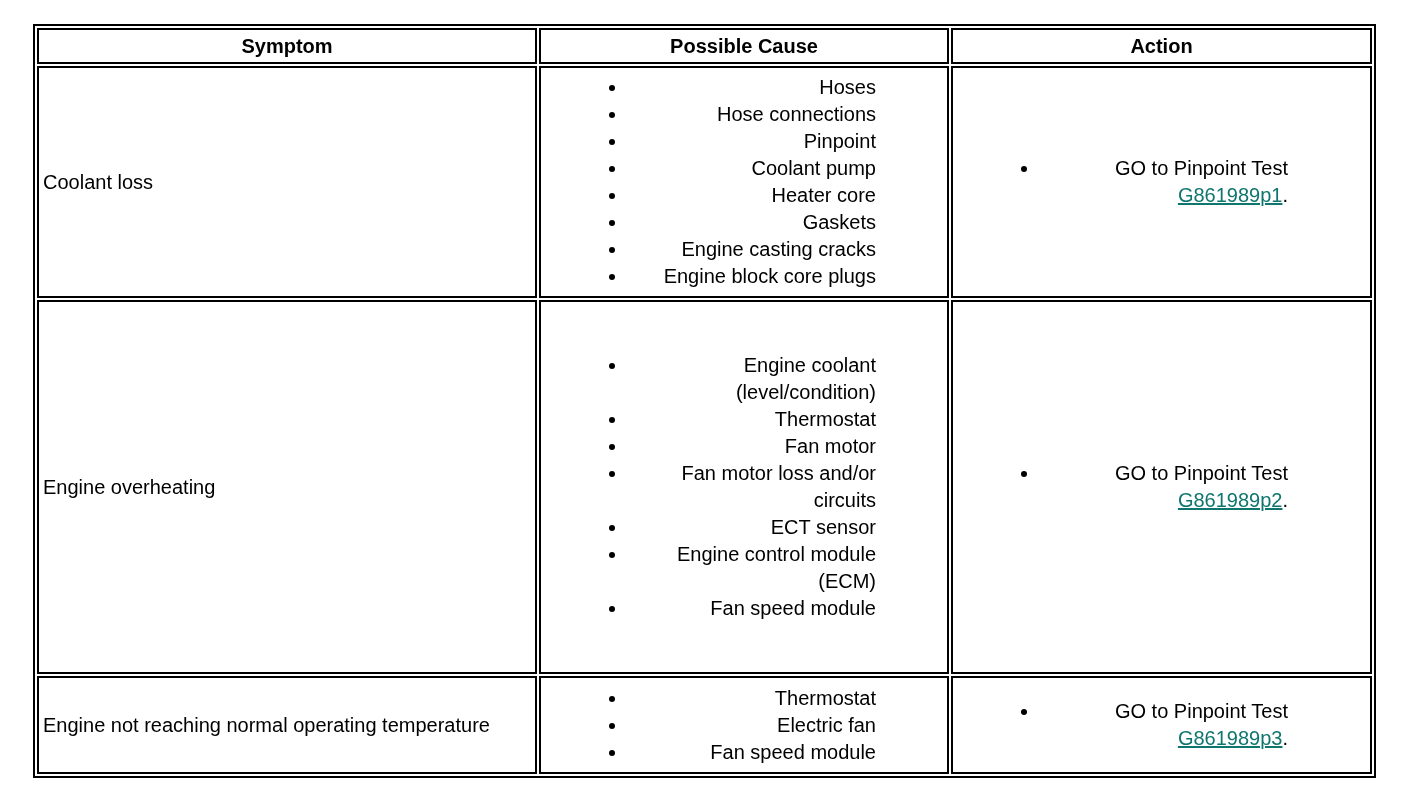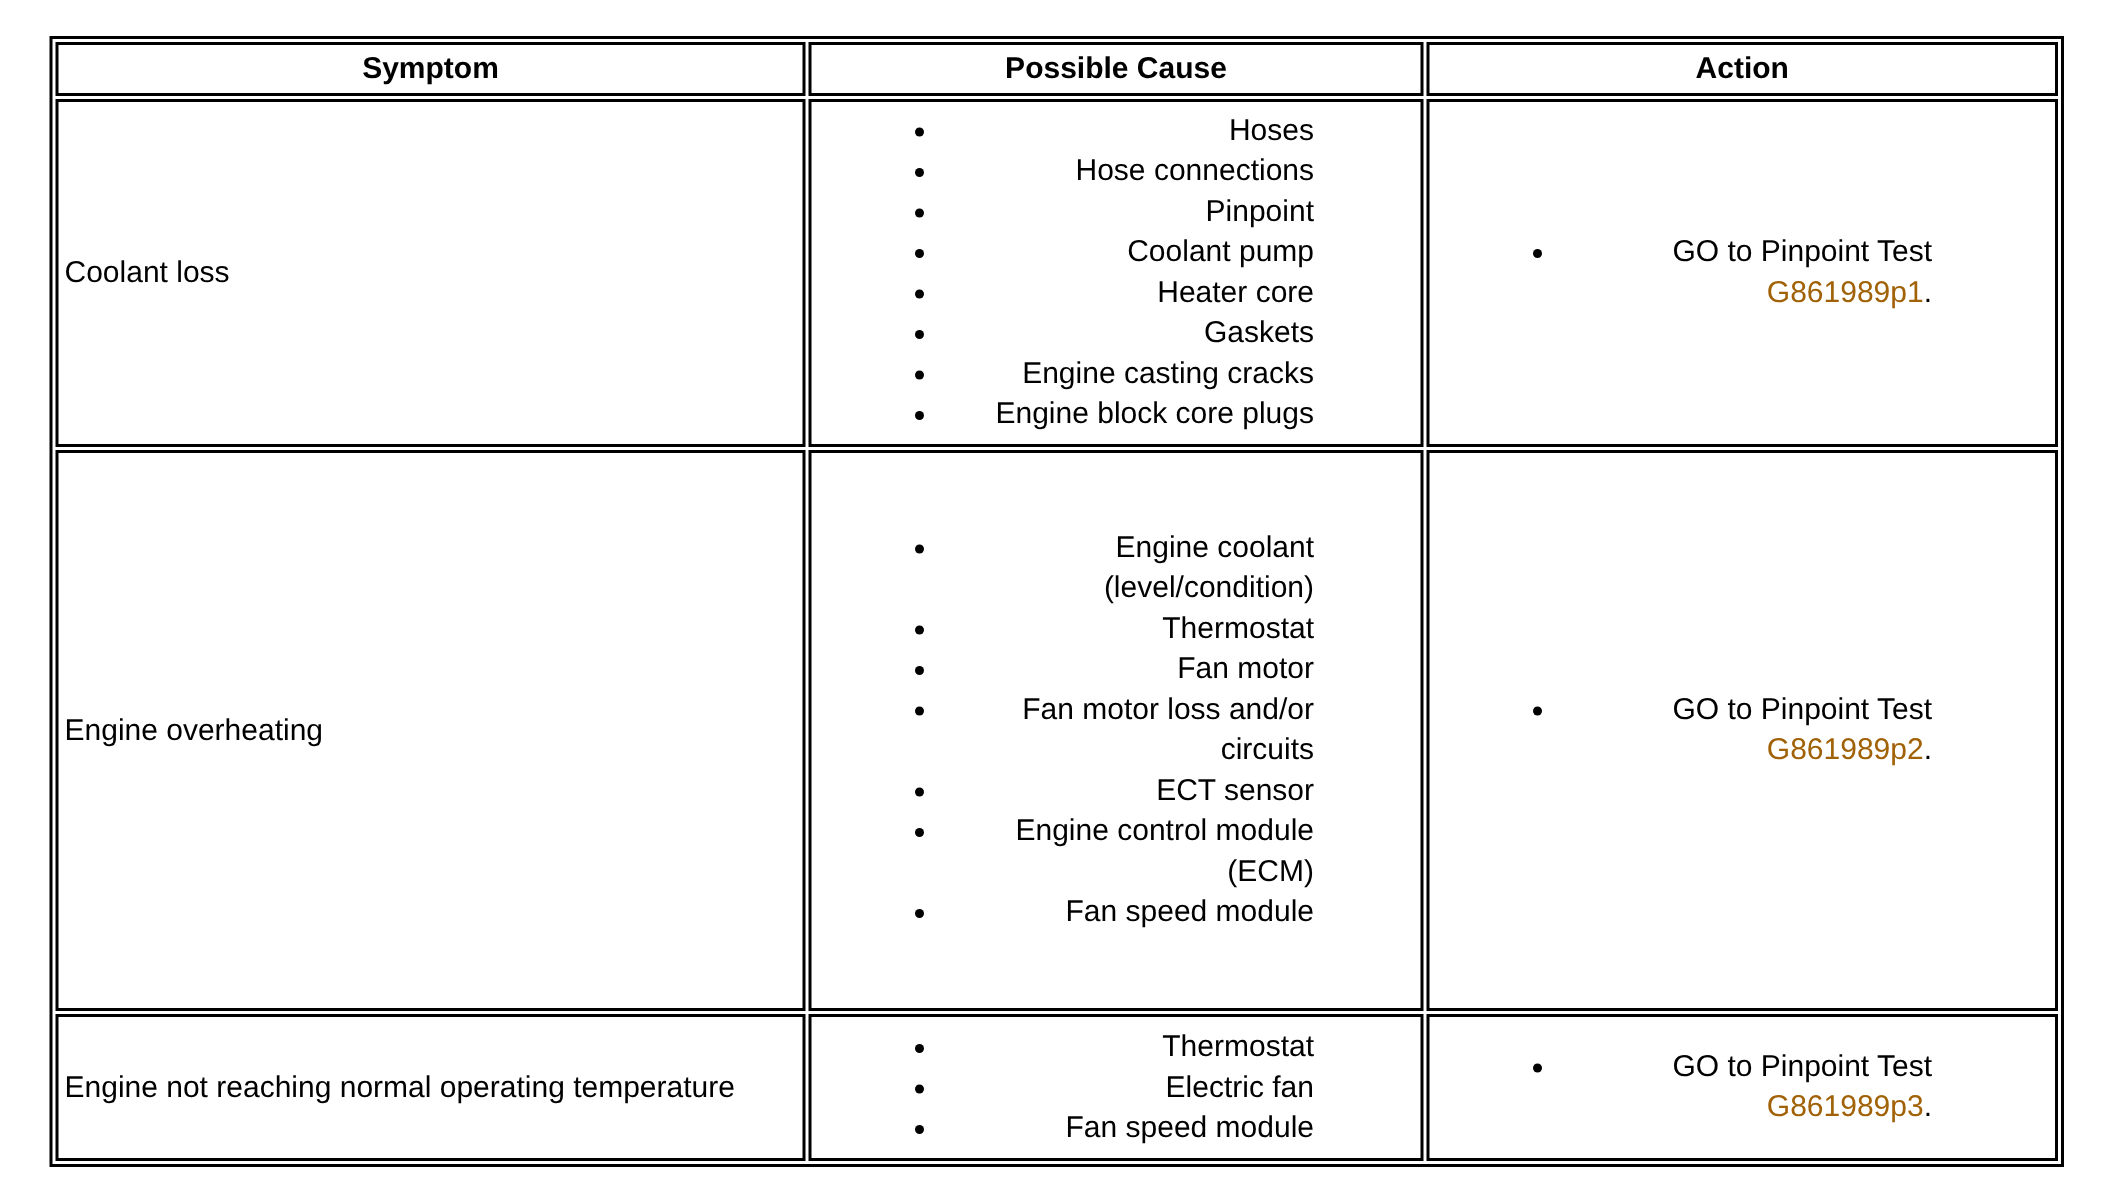--- a/index.html
+++ b/index.html
@@ -59,21 +59,22 @@
     list-style-type: disc;
     text-align: right;
   }
   ul.bullet-list li {
     max-width: 248px;
   }
   .row-1 td { height: 232px; }
   .row-2 td { height: 374px; }
   .row-3 td { height: 98px; }
   a.pinpoint-link {
-    color: #a16207;
+    color: #0f766e;
+    text-decoration: underline;
     cursor: pointer;
   }
 </style>
 </head>
 <body>
 
 <div class="page">
 
   <table class="symptom-table">
     <colgroup>

